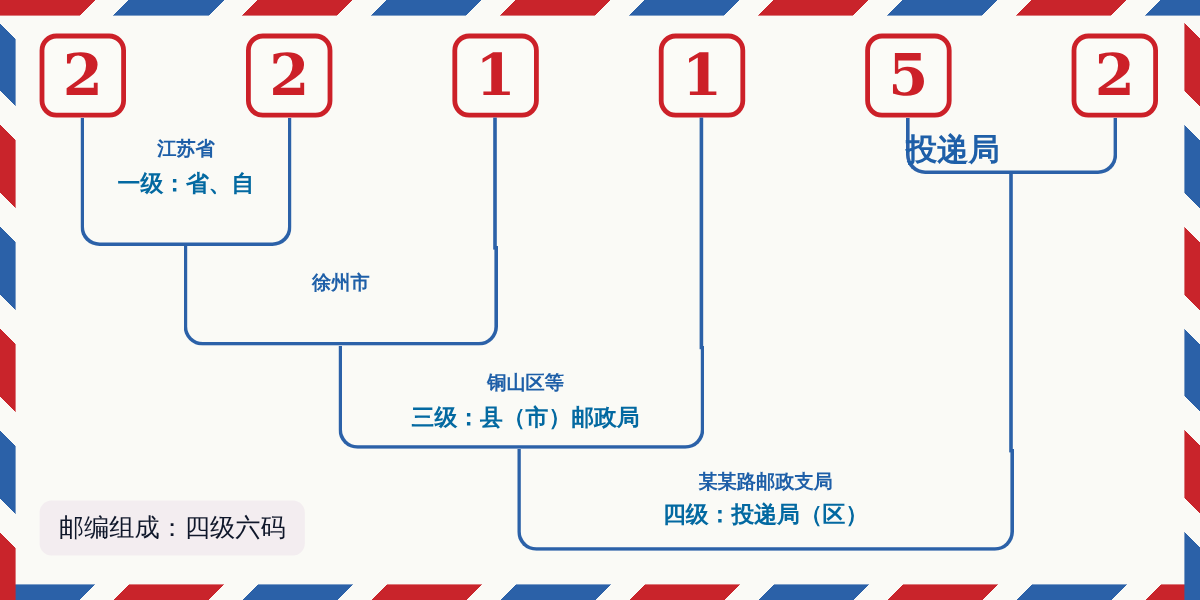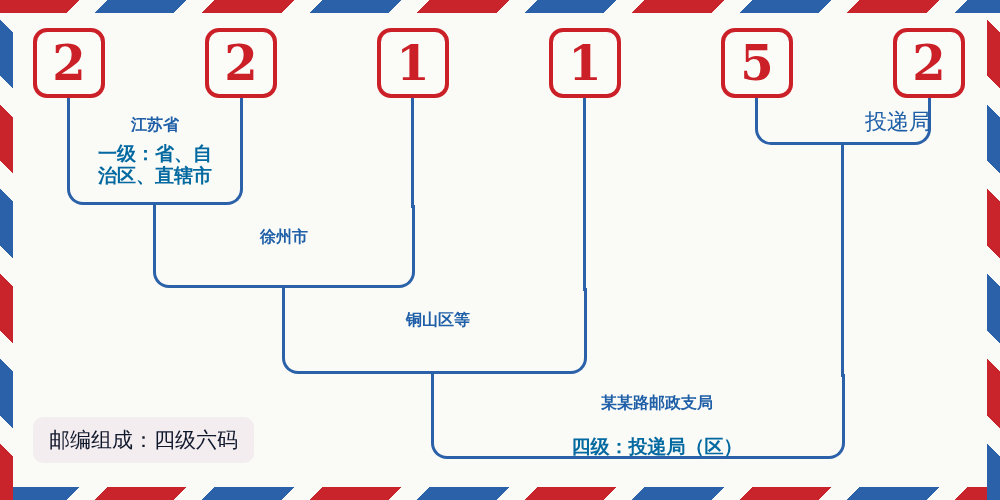--- a/index.html
+++ b/index.html
@@ -38,24 +38,24 @@
   .s56{left:841px;top:143px;height:234px;}
 
   
   .lvl-label{position:absolute;text-align:center;}
   .lvl-name{color:#1e5fa8;font-weight:bold;font-size:16px;line-height:26px;}
   .lvl-desc{color:#0369a1;font-weight:bold;font-size:19px;line-height:22px;margin-top:5px;}
   .lvl-desc div{line-height:22px;}
   .lbl1{left:55px;top:112px;width:200px;}
   .lbl2{left:184px;top:224px;width:200px;}
   .lbl3{left:303px;top:307px;width:270px;}
-  .lbl4{left:497px;top:390px;width:320px;}
-  .lbl4 .lvl-desc{margin-top:20px;}
-  .lbl-delivery{left:755px;top:107px;width:176px;text-align:right;
-    color:#1e5fa8;font-weight:normal;font-size:22px;}
+  .lbl4{left:478px;top:390px;width:320px;}
+  .lbl4 .lvl-desc{margin-top:3px;}
+  .lbl-delivery{left:755px;top:107px;width:176px;text-align:left;
+    color:#1e5fa8;font-weight:bold;font-size:26px;}
 
   
   .badge{position:absolute;left:33px;top:417px;width:221px;height:46px;background:#f3edf0;
     border-radius:10px;display:flex;align-items:center;justify-content:center;
     color:#0f172a;font-weight:normal;font-size:21px;}
 </style>
 </head>
 <body>
 
 <div class="page">
@@ -92,30 +92,30 @@
   <div class="stub s3"></div>
   <div class="stub s4"></div>
   <div class="stub s56"></div>
 
   <div class="lvl-label lbl-delivery">投递局</div>
 
   <div class="lvl-label lbl1">
     <div class="lvl-name">江苏省</div>
     <div class="lvl-desc">
       <div>一级：省、自</div>
-      <div>治区、直辖市</div>
     </div>
   </div>
 
   <div class="lvl-label lbl2">
     <div class="lvl-name">徐州市</div>
   </div>
 
   <div class="lvl-label lbl3">
     <div class="lvl-name">铜山区等</div>
+    <div class="lvl-desc">三级：县（市）邮政局</div>
   </div>
 
   <div class="lvl-label lbl4">
     <div class="lvl-name">某某路邮政支局</div>
     <div class="lvl-desc">四级：投递局（区）</div>
   </div>
 
   <div class="badge">
     <span>邮编组成：四级六码</span>
   </div>

